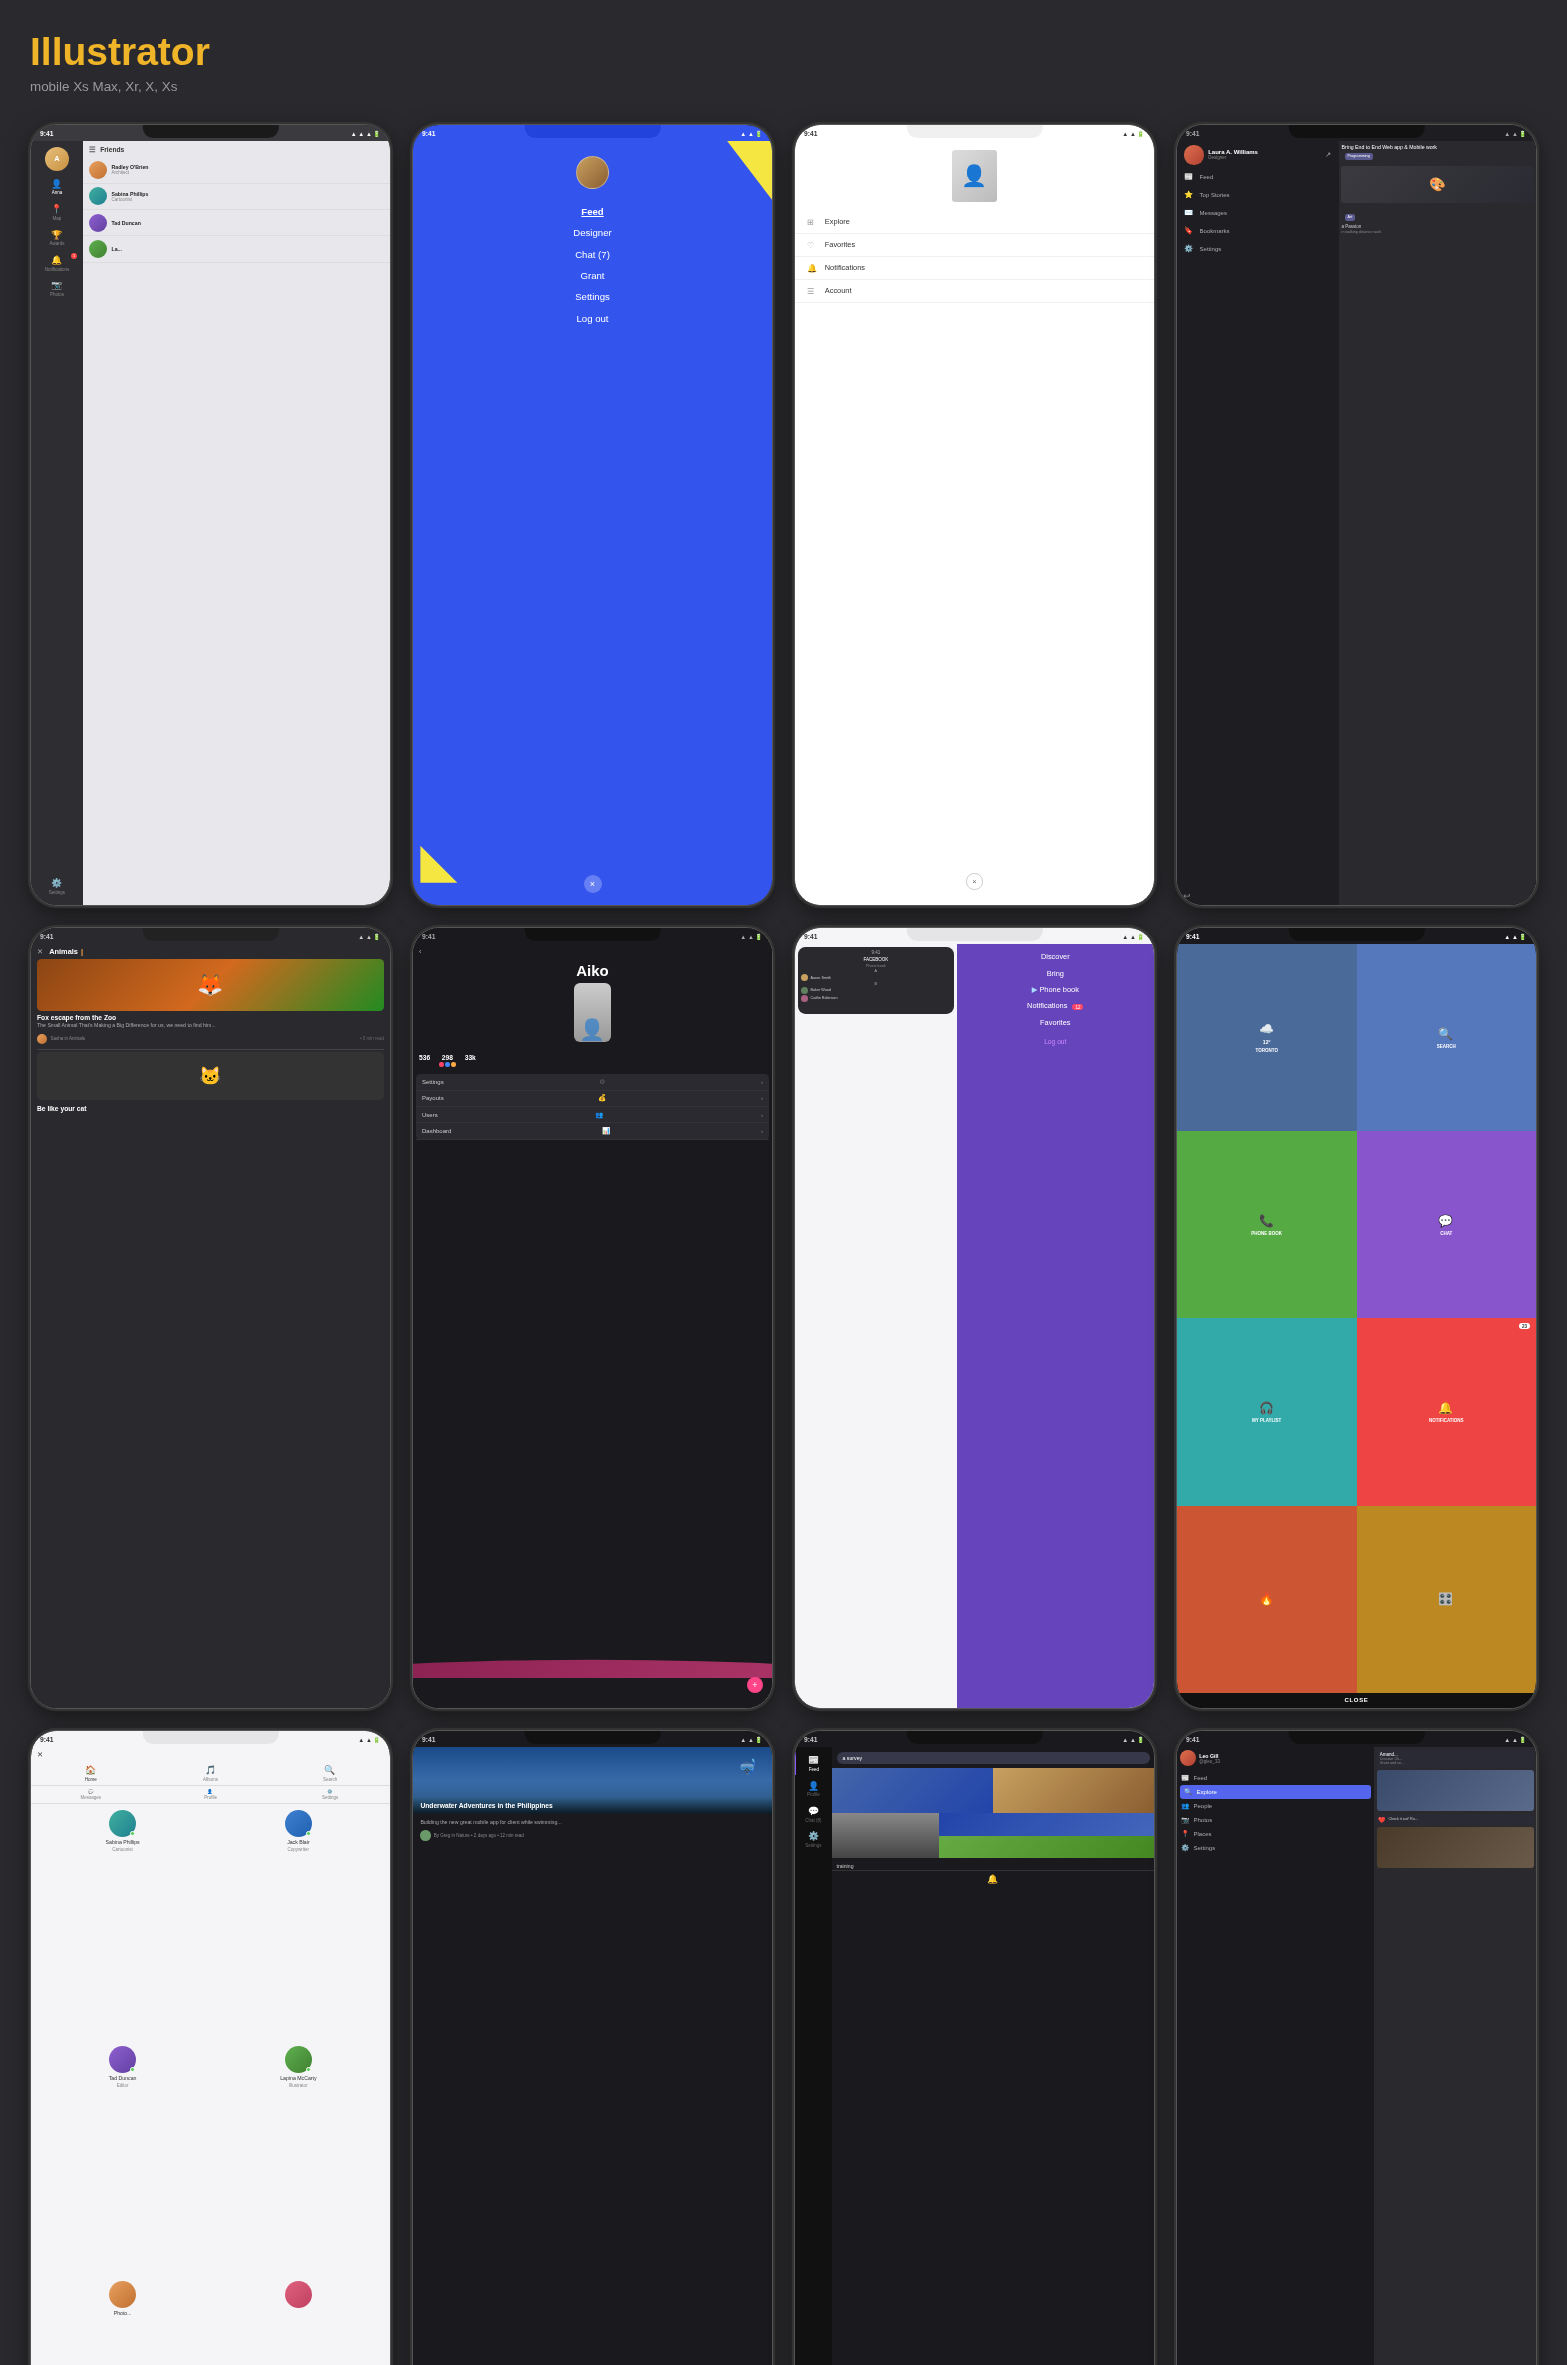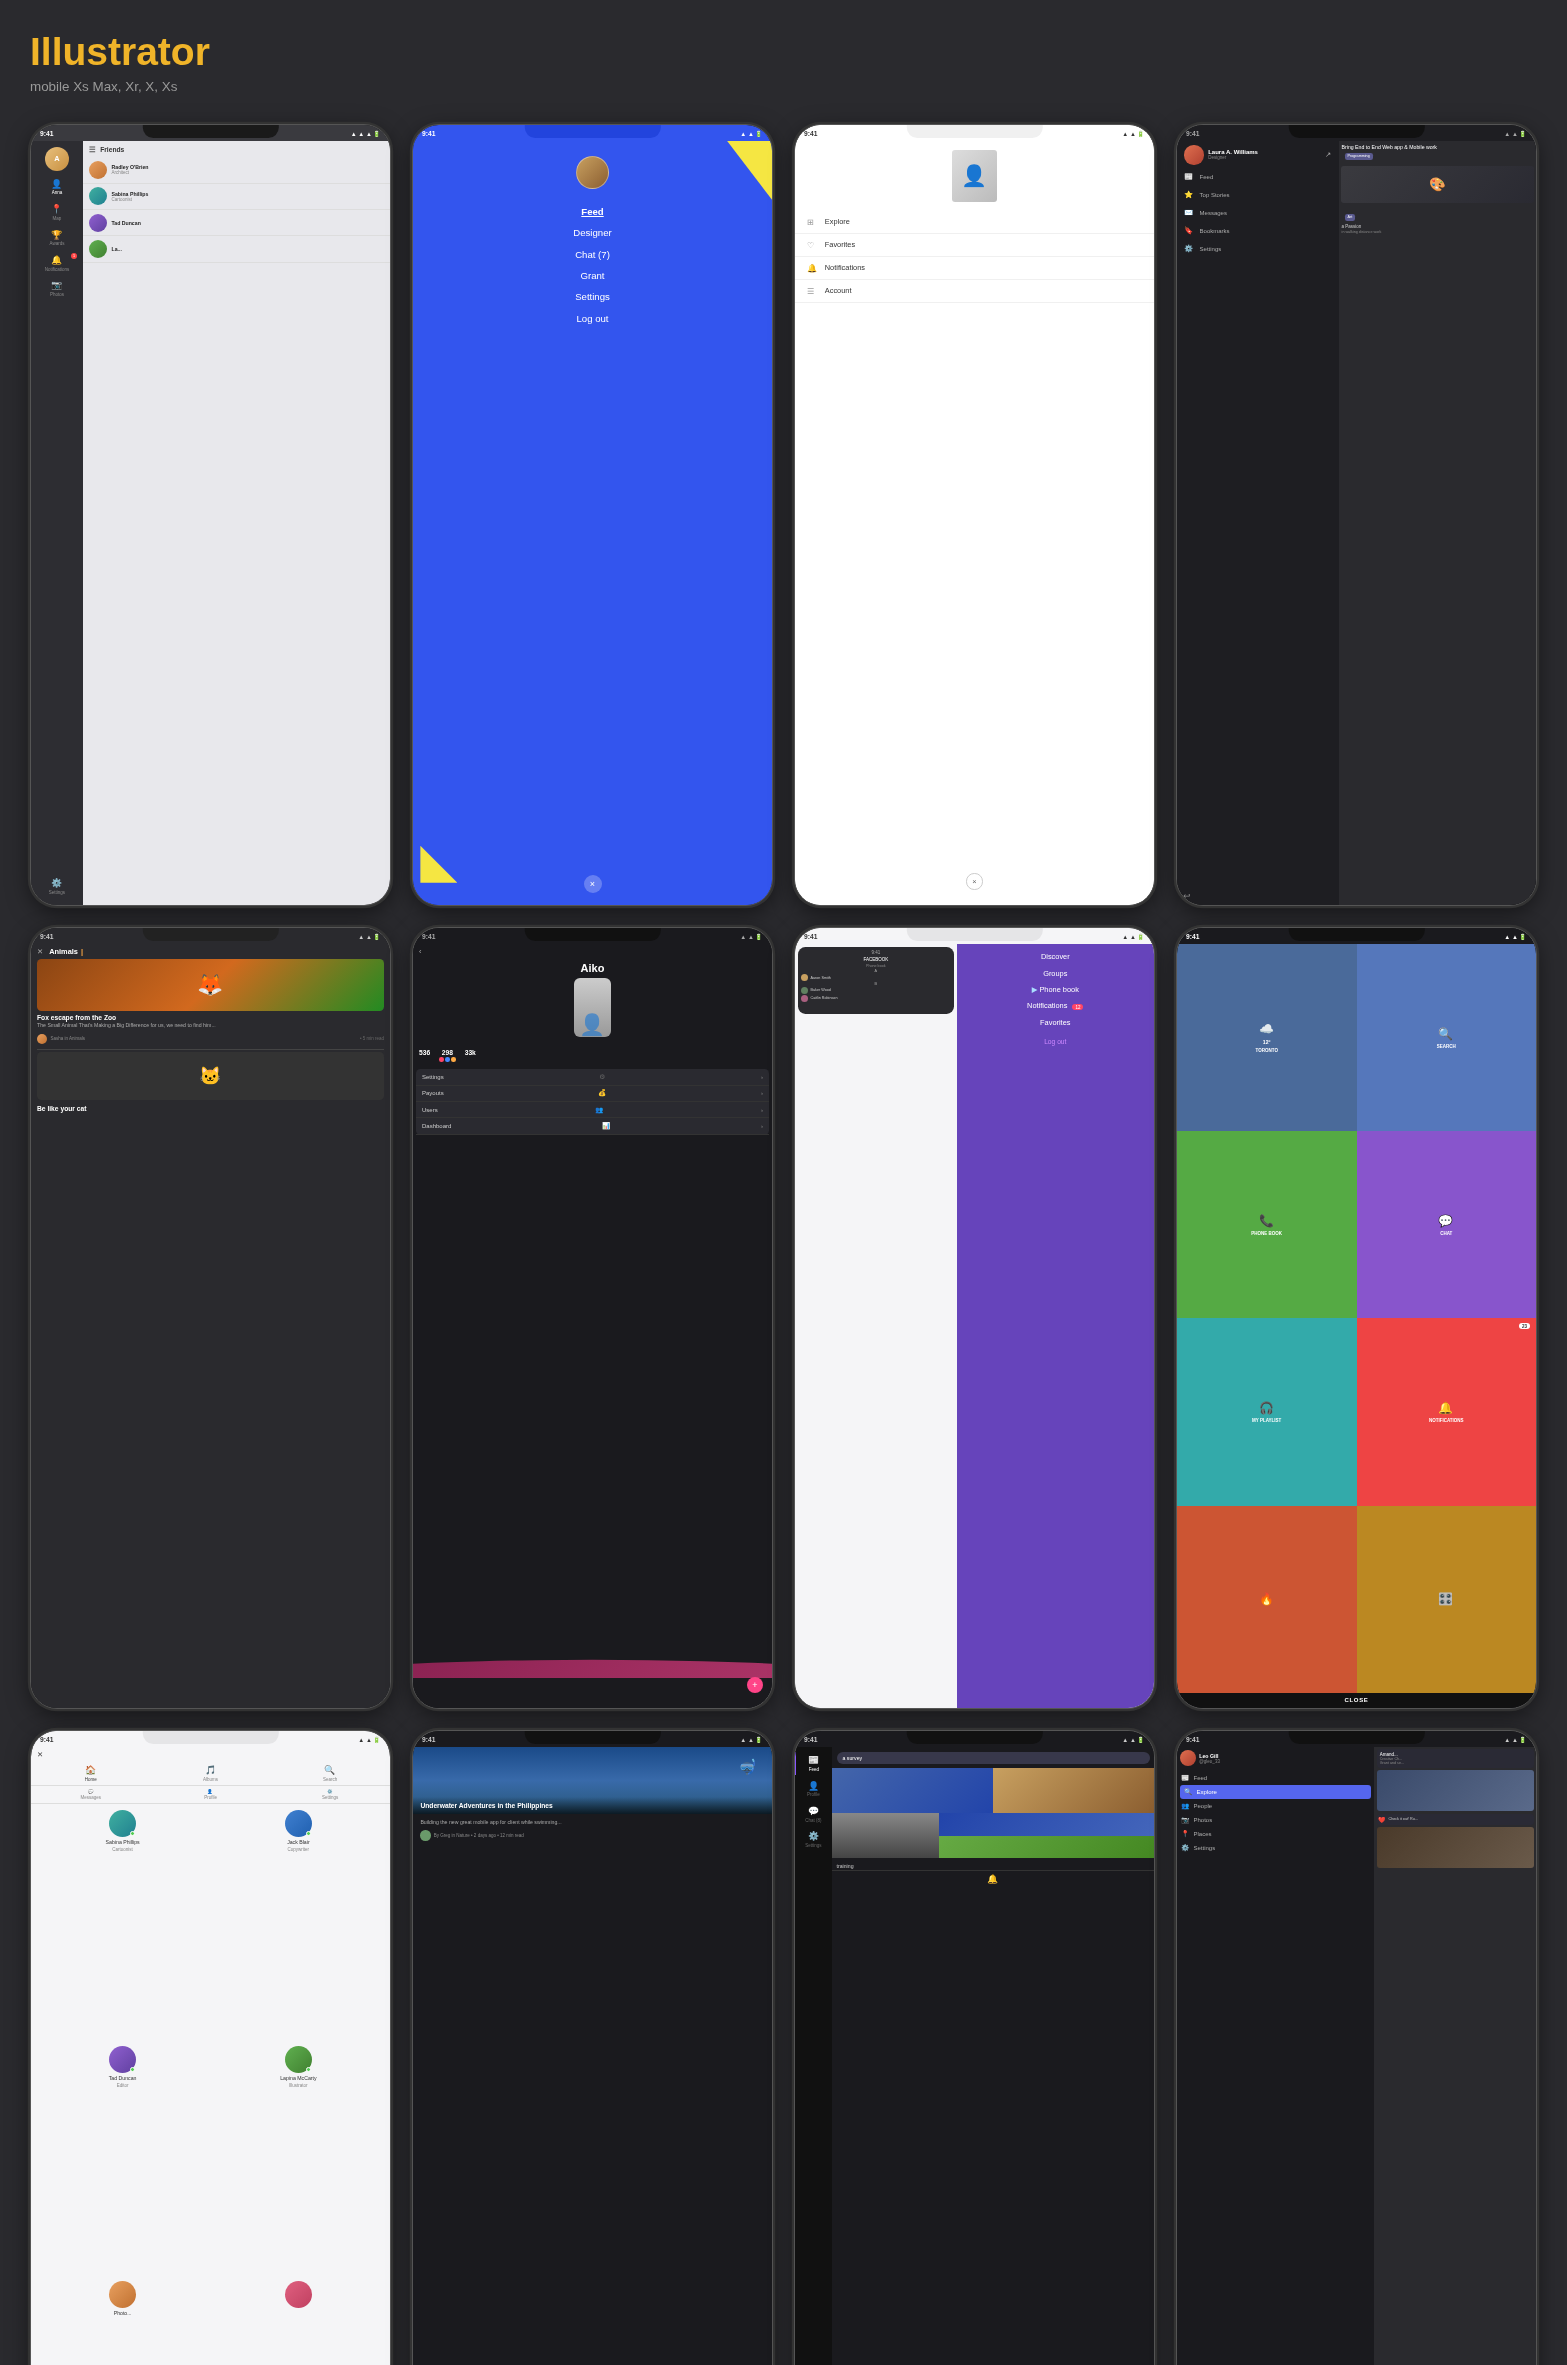--- a/index.html
+++ b/index.html
@@ -239,21 +239,21 @@
       width: calc(100% - 12px); margin: 3px 6px;
       height: 48px; border-radius: 4.5px;
       background: #333;
       display: flex; align-items: center; justify-content: center;
       font-size: 18px;
     }
     .p5-cat-title { font-size: 6.7px; color: #fff; font-weight: 600; padding: 1.5px 6px; }
     .p6-screen { flex: 1; background: #1a1a1e; position: relative; overflow: hidden; }
     .p6-back { font-size: 7.4px; color: #aaa; padding: 3px 6px; }
     .p6-profile-section { display: flex; flex-direction: column; align-items: center; padding: 3px; }
-    .p6-name { font-size: 11px; color: #fff; font-weight: 600; }
+    .p6-name { font-size: 15px; color: #fff; font-weight: 600; }
     .p6-img {
       width: 37px; height: 59px;
       background: linear-gradient(180deg, #ccc 0%, #999 100%);
       border-radius: 6px;
       margin: 4.5px 0;
       display: flex; align-items: flex-end; justify-content: center;
     }
     .p6-stats { display: flex; gap: 9px; padding: 4.5px 6px; }
     .p6-stat { text-align: center; }
     .p6-stat-num { font-size: 6.7px; color: #fff; font-weight: 700; }
@@ -788,21 +788,21 @@
               <div style="font-size:3.7px;color:#ccc;">Baker Wood</div>
             </div>
             <div style="display:flex;align-items:center;gap:2.2px;margin-bottom:0.7px;">
               <div style="width:7.4px;height:7.4px;border-radius:50%;background:#aa6080;"></div>
               <div style="font-size:3.7px;color:#ccc;">Caitlin Robinson</div>
             </div>
           </div>
         </div>
         <div class="p7-side-menu">
           <div class="p7-side-item">Discover</div>
-          <div class="p7-side-item">Groups</div>
+          <div class="p7-side-item">Bring</div>
           <div class="p7-side-item">
             <span style="color:#aaddff;">▶ </span>Phone book
           </div>
           <div class="p7-side-item">
             Notifications
             <span class="p7-badge">12</span>
           </div>
           <div class="p7-side-item">Favorites</div>
           <div class="p7-logout">Log out</div>
         </div>

